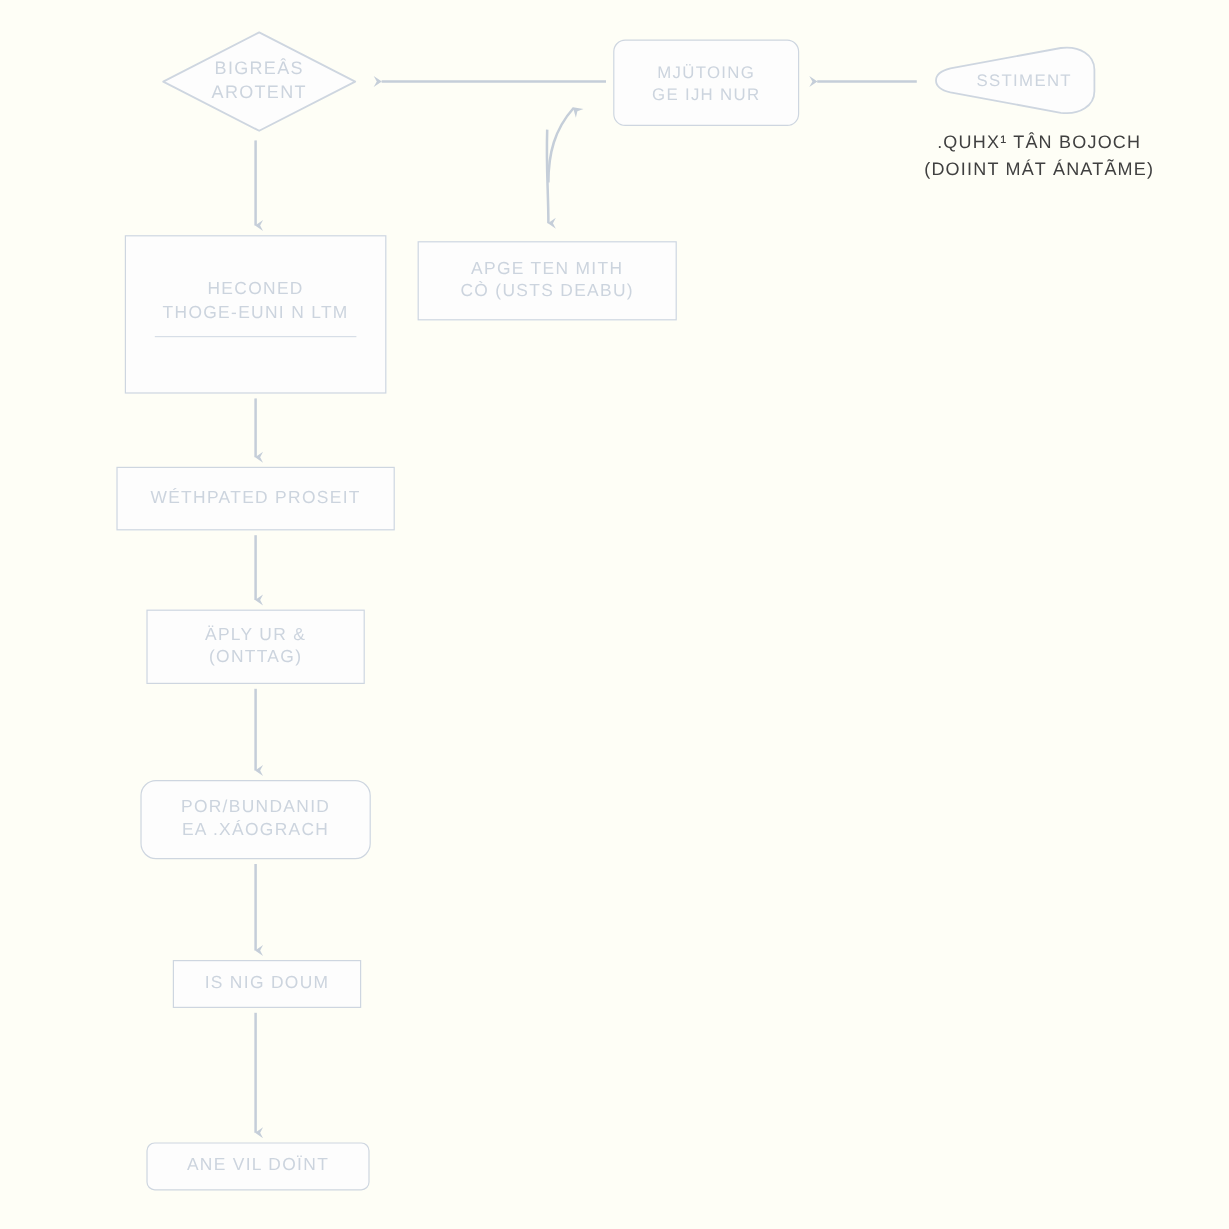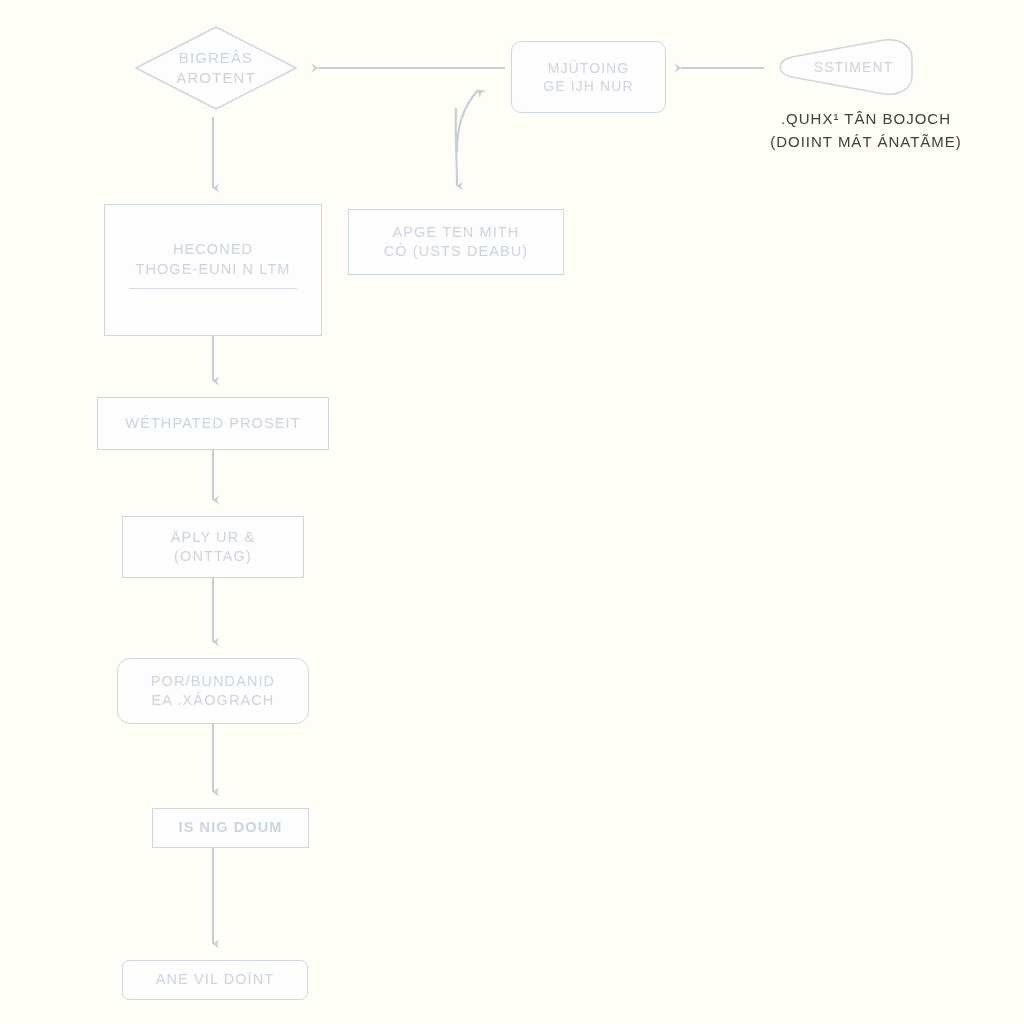--- a/index.html
+++ b/index.html
@@ -37,21 +37,20 @@
     justify-content: center;
     text-align: center;
     color: #ccd4de;
     letter-spacing: 1.1px;
     line-height: 1.32;
     z-index: 3;
   }
   .rect {
     background: #fdfdfd;
     border: 1px solid #ced6e0;
-    margin-top: 8px;
   }
   .rect.rounded {
     border-radius: 10px;
   }
   .rect.rounded-lg {
     border-radius: 7px;
   }
   .node .line {
     display: block;
     white-space: nowrap;
@@ -119,23 +118,22 @@
   #node-d {
     left: 122px; top: 508px; width: 182px; height: 62px;
     font-size: 14.5px;
   }
   #node-e {
     left: 117px; top: 650px; width: 192px; height: 66px;
     font-size: 14.5px;
     border-radius: 13px;
   }
   #node-f {
-    left: 152px; top: 800px; width: 157px; height: 40px;
-    font-size: 14.5px;
-    font-weight: bold;
+    left: 144px; top: 800px; width: 157px; height: 40px;
+    font-size: 14.5px;
   }
   #node-g {
     left: 122px; top: 952px; width: 186px; height: 40px;
     font-size: 14.5px;
   }
 </style>
 </head>
 <body>
 
 <div id="canvas">

